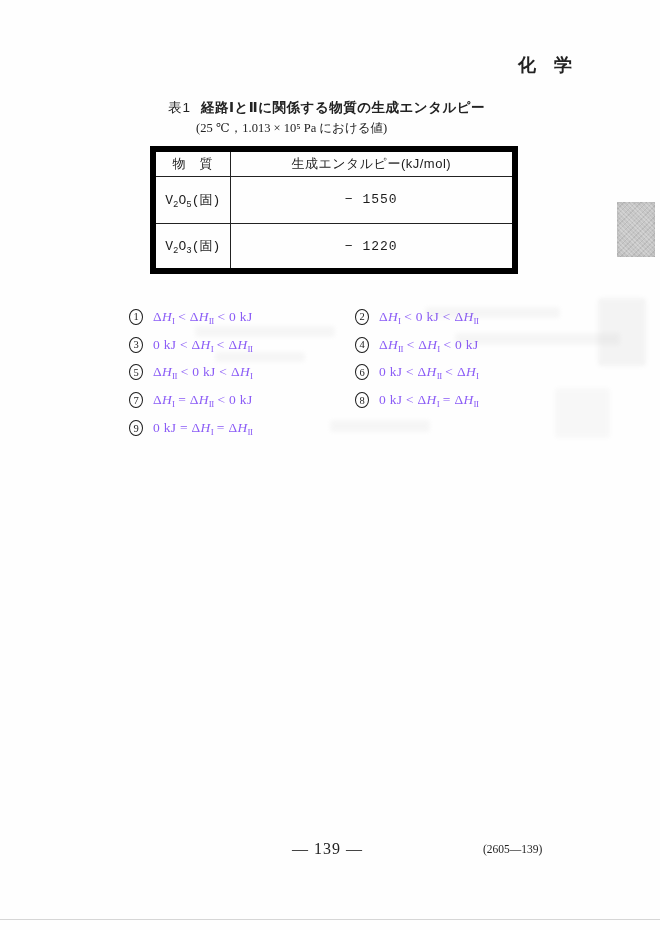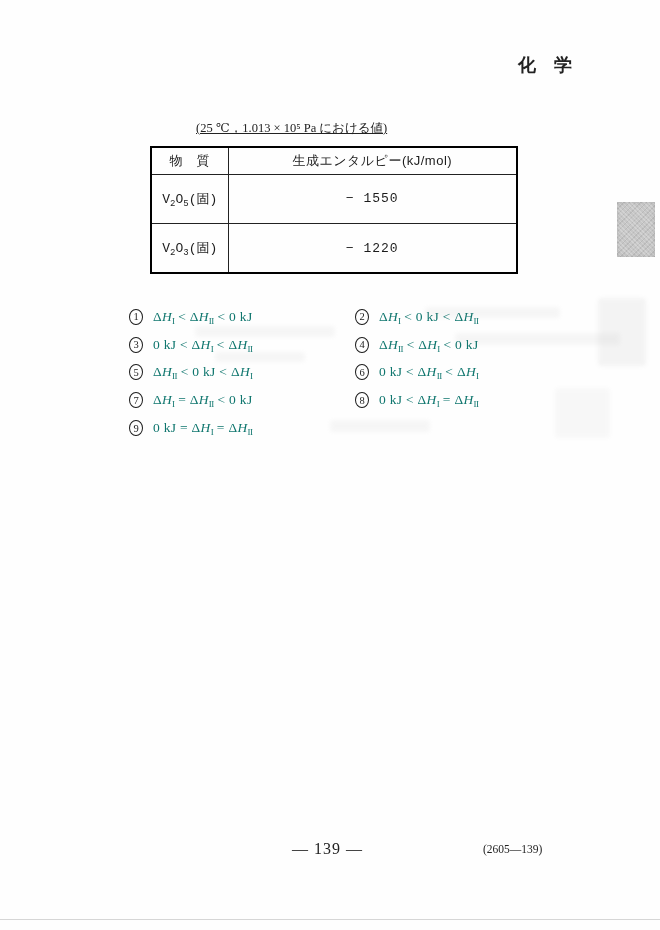--- a/index.html
+++ b/index.html
@@ -27,37 +27,36 @@
     position:absolute; left:168px; top:99px;
     font-size:13.5px; color:#222; white-space:nowrap;
     font-family:"Liberation Sans","DejaVu Sans",sans-serif;
   }
   .caption .cap-label { font-weight:normal; margin-right:10px; letter-spacing:1px; }
   .caption .cap-title { font-weight:bold; letter-spacing:0.5px; }
   .subcaption {
     position:absolute; left:196px; top:120px;
     font-size:12.5px; color:#222; white-space:nowrap;
     font-family:"Liberation Serif","DejaVu Serif",serif;
-    text-decoration:underline;
   }
 
   
   table.enthalpy {
     position:absolute; left:150px; top:146px;
     width:368px; height:128px;
     border-collapse:collapse;
     background:#fefefe;
   }
   table.enthalpy th, table.enthalpy td {
     border:1px solid #222;
     font-size:13px; text-align:center; vertical-align:middle;
     padding:0 2px;
     font-family:Liberation Mono, monospace;
   }
-  table.enthalpy { border:2px solid #000000; outline:none; }
+  table.enthalpy { border:6px solid #000000; outline:none; }
   table.enthalpy th {
     font-weight:normal; height:27px;
     font-family:"Liberation Sans","DejaVu Sans",sans-serif;
     letter-spacing:0.5px;
   }
   table.enthalpy td { height:25px; }
   td.substance, th.substance { width:77px; font-family:"Liberation Sans","DejaVu Sans",sans-serif; }
   td.enthalpy-val { font-family:"Liberation Serif","DejaVu Serif",serif; letter-spacing:1px; }
   .formula sub, td.substance sub {
     font-size:9px; vertical-align:-3px; line-height:0;
@@ -74,21 +73,21 @@
   .option { display:flex; align-items:center; white-space:nowrap; }
   .circle-num {
     display:inline-flex; align-items:center; justify-content:center;
     width:14px; height:16px;
     border:1.3px solid #1b1b1b; border-radius:50%;
     font-size:10.5px; font-family:"Liberation Serif","DejaVu Serif",serif;
     color:#1b1b1b; flex:0 0 auto;
   }
   .formula {
     margin-left:10px;
-    font-size:13.5px; color:#0f766e;
+    font-size:13.5px; color:#8b5cf6;
     font-family:"Liberation Serif","DejaVu Serif",serif;
     letter-spacing:0.3px;
   }
   .formula i { font-style:italic; font-family:"Liberation Serif","DejaVu Serif",serif; }
   .formula sub { letter-spacing:-0.5px; }
 
   
   .pageno {
     position:absolute; left:292px; top:840px;
     font-size:16px; letter-spacing:1px; color:#222;
@@ -123,20 +122,23 @@
   .sm6 { left:555px; top:388px; width:55px; height:50px; opacity:.05; }
   .sm7 { left:215px; top:352px; width:90px; height:10px; }
 </style>
 </head>
 <body>
 
 <div class="page">
 
   <div class="subject">化　学</div>
 
+  <div class="caption">
+    <span class="cap-label">表1</span><span class="cap-title">経路ⅠとⅡに関係する物質の生成エンタルピー</span>
+  </div>
   <div class="subcaption">(25 ℃，1.013 × 10⁵ Pa における値)</div>
 
   <table class="enthalpy">
     <thead>
       <tr>
         <th class="substance">物　質</th>
         <th>生成エンタルピー(kJ/mol)</th>
       </tr>
     </thead>
     <tbody>

